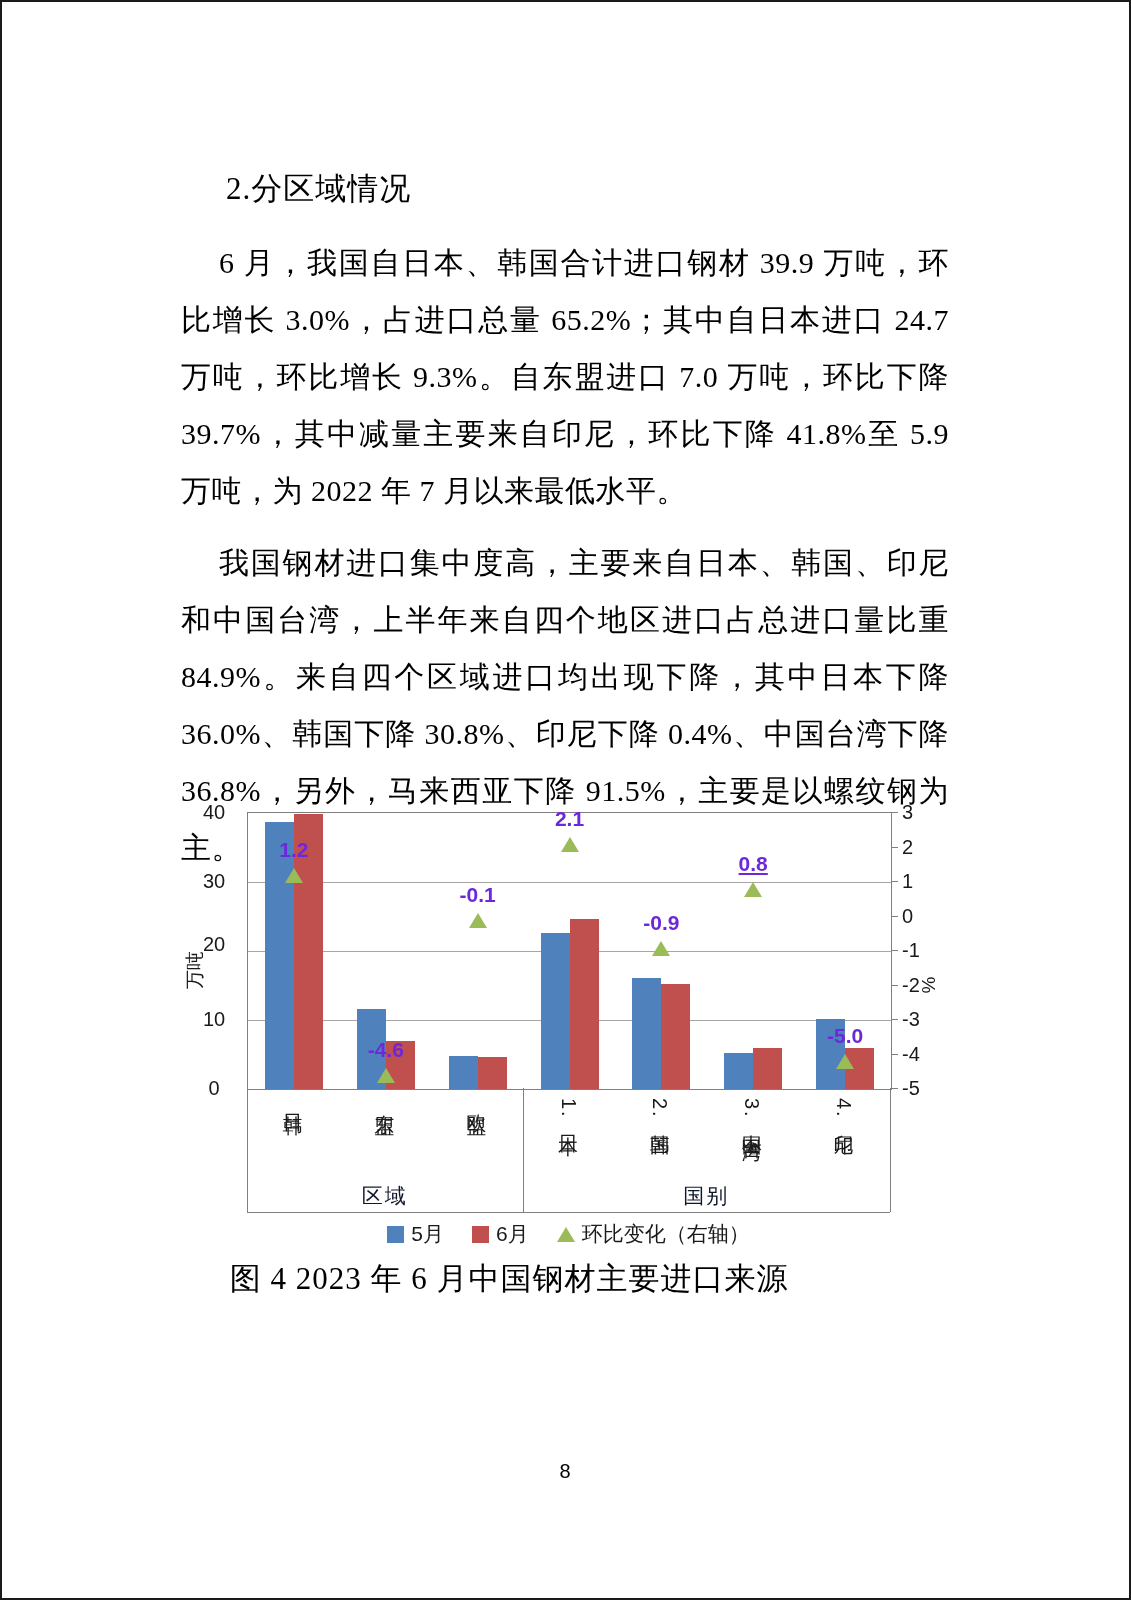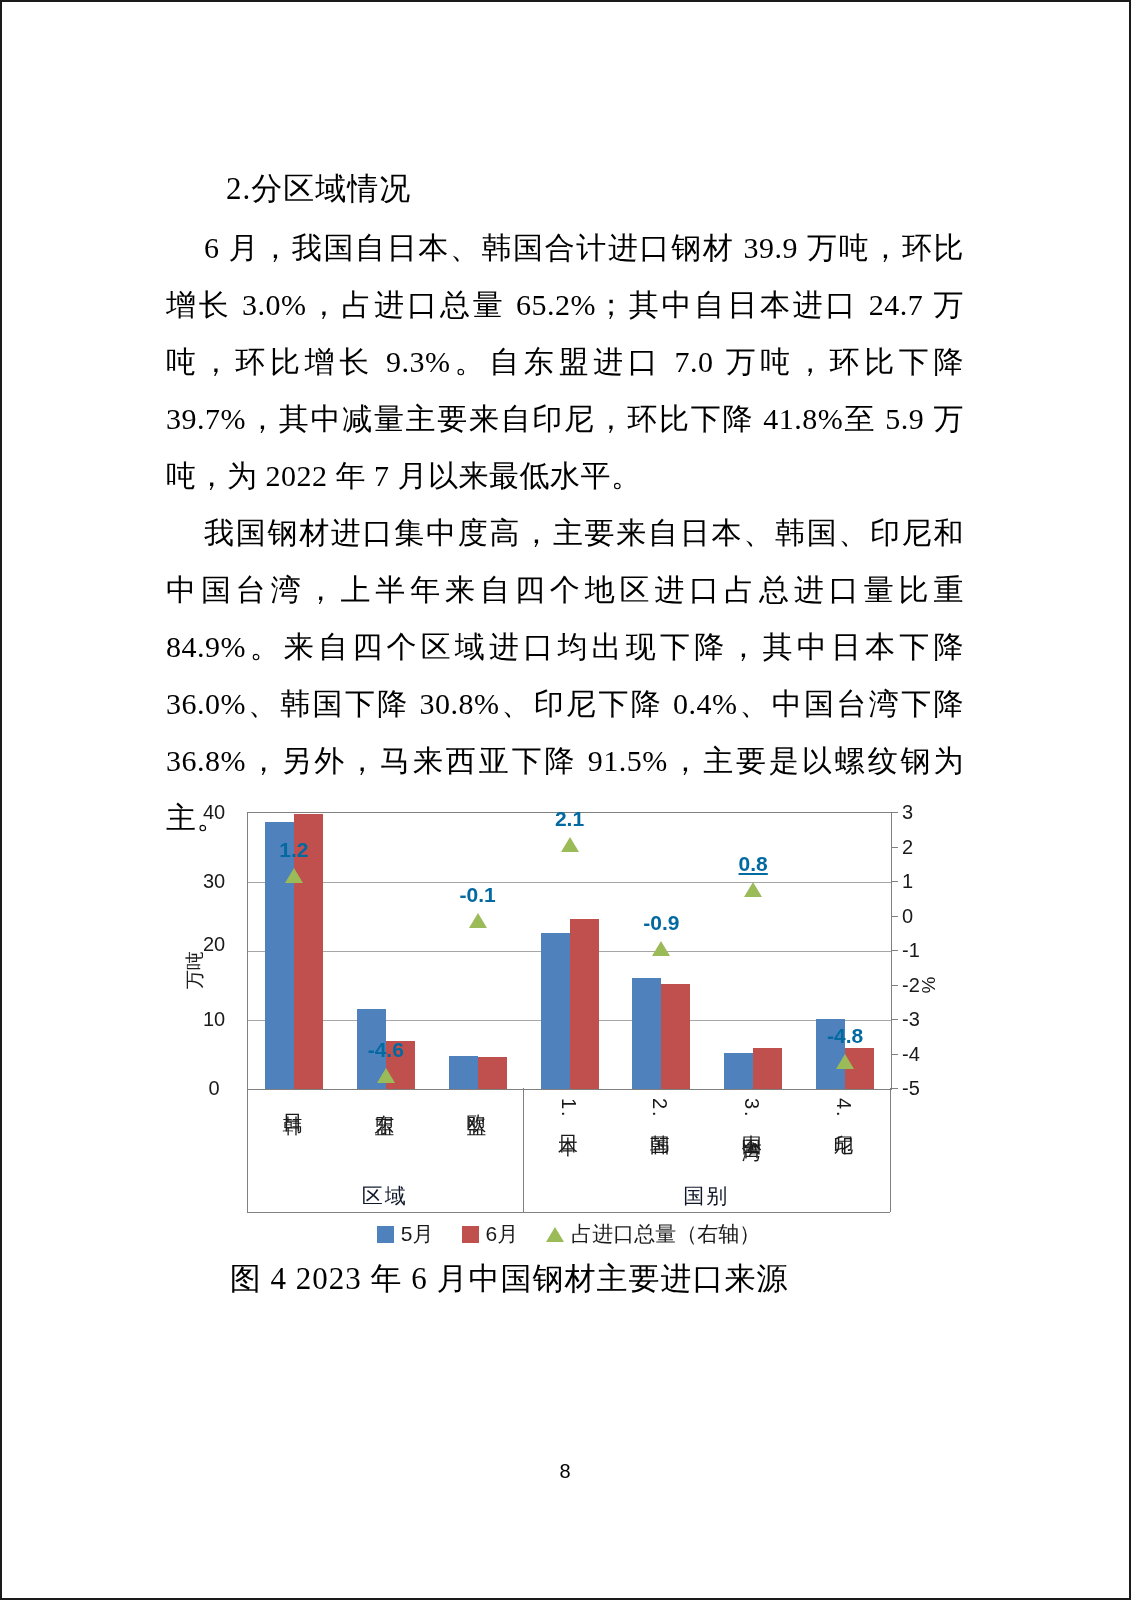--- a/index.html
+++ b/index.html
@@ -7,41 +7,41 @@
     position:relative; width:1131px; height:1600px; background:#ffffff;
     border:2px solid #1a1a1a; box-sizing:border-box; overflow:hidden;
     font-family:"Liberation Serif","DejaVu Serif",serif; color:#000;
   }
   .heading{
     position:absolute; left:224px; top:166px;
     font-size:31px; font-weight:normal; letter-spacing:1px;
   }
   .bodytext{ position:absolute; left:164px; top:217px; width:798px; }
   .bodytext p{
-    margin:0; font-size:30px; line-height:57px;
+    margin:15px; font-size:30px; line-height:57px;
     text-align:justify; text-indent:38px; letter-spacing:0.5px;
   }
   
   .chart{
     position:absolute; left:0; top:790px; width:1131px; height:480px;
     font-family:"Liberation Sans","DejaVu Sans",sans-serif;
   }
   .plot{
     position:absolute; left:245px; top:20px; width:643px; height:276px;
     border:1px solid #808080; box-sizing:content-box; background:#fff;
   }
   .gridline{ position:absolute; left:0; width:100%; height:1px; background:#a6a6a6; }
   .bar{ position:absolute; bottom:0; }
   .tri{
     position:absolute; width:0; height:0;
     border-left:9px solid transparent; border-right:9px solid transparent;
   }
   .datalabel{
     position:absolute; width:90px; text-align:center;
-    font-size:21px; font-weight:bold; color:#0369a1;
+    font-size:21px; font-weight:bold; color:#6d28d9;
   }
   .ticklabel{ position:absolute; font-size:20px; color:#1a1a1a; }
   .ticklabel.left{ width:44px; text-align:center; }
   .tickmark{ position:absolute; width:7px; height:1px; background:#808080; }
   .axis-title{ position:absolute; font-size:19px; color:#1a1a1a; white-space:nowrap; }
   .ytitle{ left:193px; top:178px; transform:translate(-50%,-50%) rotate(-90deg); }
   .y2title{ left:927px; top:193px; transform:translate(-50%,-50%) rotate(-90deg); }
   .catlabel{
     position:absolute; top:306px;
     writing-mode:vertical-rl; text-orientation:mixed;
@@ -113,36 +113,36 @@
         <div class="datalabel" style="left: 92.7857px; top: 225.2px;">-4.6</div>
         <div class="tri" style="left: 220.643px; top: 99.95px; border-bottom: 15px solid rgb(155, 187, 89);"></div>
         <div class="datalabel" style="left: 184.643px; top: 69.95px;">-0.1</div>
         <div class="tri" style="left: 312.5px; top: 24.05px; border-bottom: 15px solid rgb(155, 187, 89);"></div>
         <div class="datalabel" style="left: 276.5px; top: -5.95px;">2.1</div>
         <div class="tri" style="left: 404.357px; top: 127.55px; border-bottom: 15px solid rgb(155, 187, 89);"></div>
         <div class="datalabel" style="left: 368.357px; top: 97.55px;">-0.9</div>
         <div class="tri" style="left: 496.214px; top: 68.9px; border-bottom: 15px solid rgb(155, 187, 89);"></div>
         <div class="datalabel" style="left: 460.214px; top: 38.9px; text-decoration: underline;">0.8</div>
         <div class="tri" style="left: 588.071px; top: 241.4px; border-bottom: 15px solid rgb(155, 187, 89);"></div>
-        <div class="datalabel" style="left: 552.071px; top: 211.4px;">-4.8</div>
+        <div class="datalabel" style="left: 552.071px; top: 211.4px;">-5.0</div>
       </div>
     <div class="axis-title ytitle">万吨</div>
     <div class="axis-title y2title">%</div>
     <div class="legend" id="legend">
         <div class="legend-item">
           <div class="swatch" style="background: rgb(79, 129, 189);"></div>
           <div>5月</div>
         </div>
         <div class="legend-item">
           <div class="swatch" style="background: rgb(192, 80, 77);"></div>
           <div>6月</div>
         </div>
         <div class="legend-item">
           <div class="swatch-tri" style="border-bottom-color: rgb(155, 187, 89);"></div>
-          <div>占进口总量（右轴）</div>
+          <div>环比变化（右轴）</div>
         </div>
       </div>
   <div class="ticklabel left" style="left: 190px; top: 285px;">0</div>
       <div class="ticklabel left" style="left: 190px; top: 216px;">10</div>
       <div class="ticklabel left" style="left: 190px; top: 141px;">20</div>
       <div class="ticklabel left" style="left: 190px; top: 78px;">30</div>
       <div class="ticklabel left" style="left: 190px; top: 9px;">40</div>
       <div class="tickmark" style="left: 889px; top: 20px;"></div>
       <div class="ticklabel" style="left: 900px; top: 9px;">3</div>
       <div class="tickmark" style="left: 889px; top: 54.5px;"></div>

